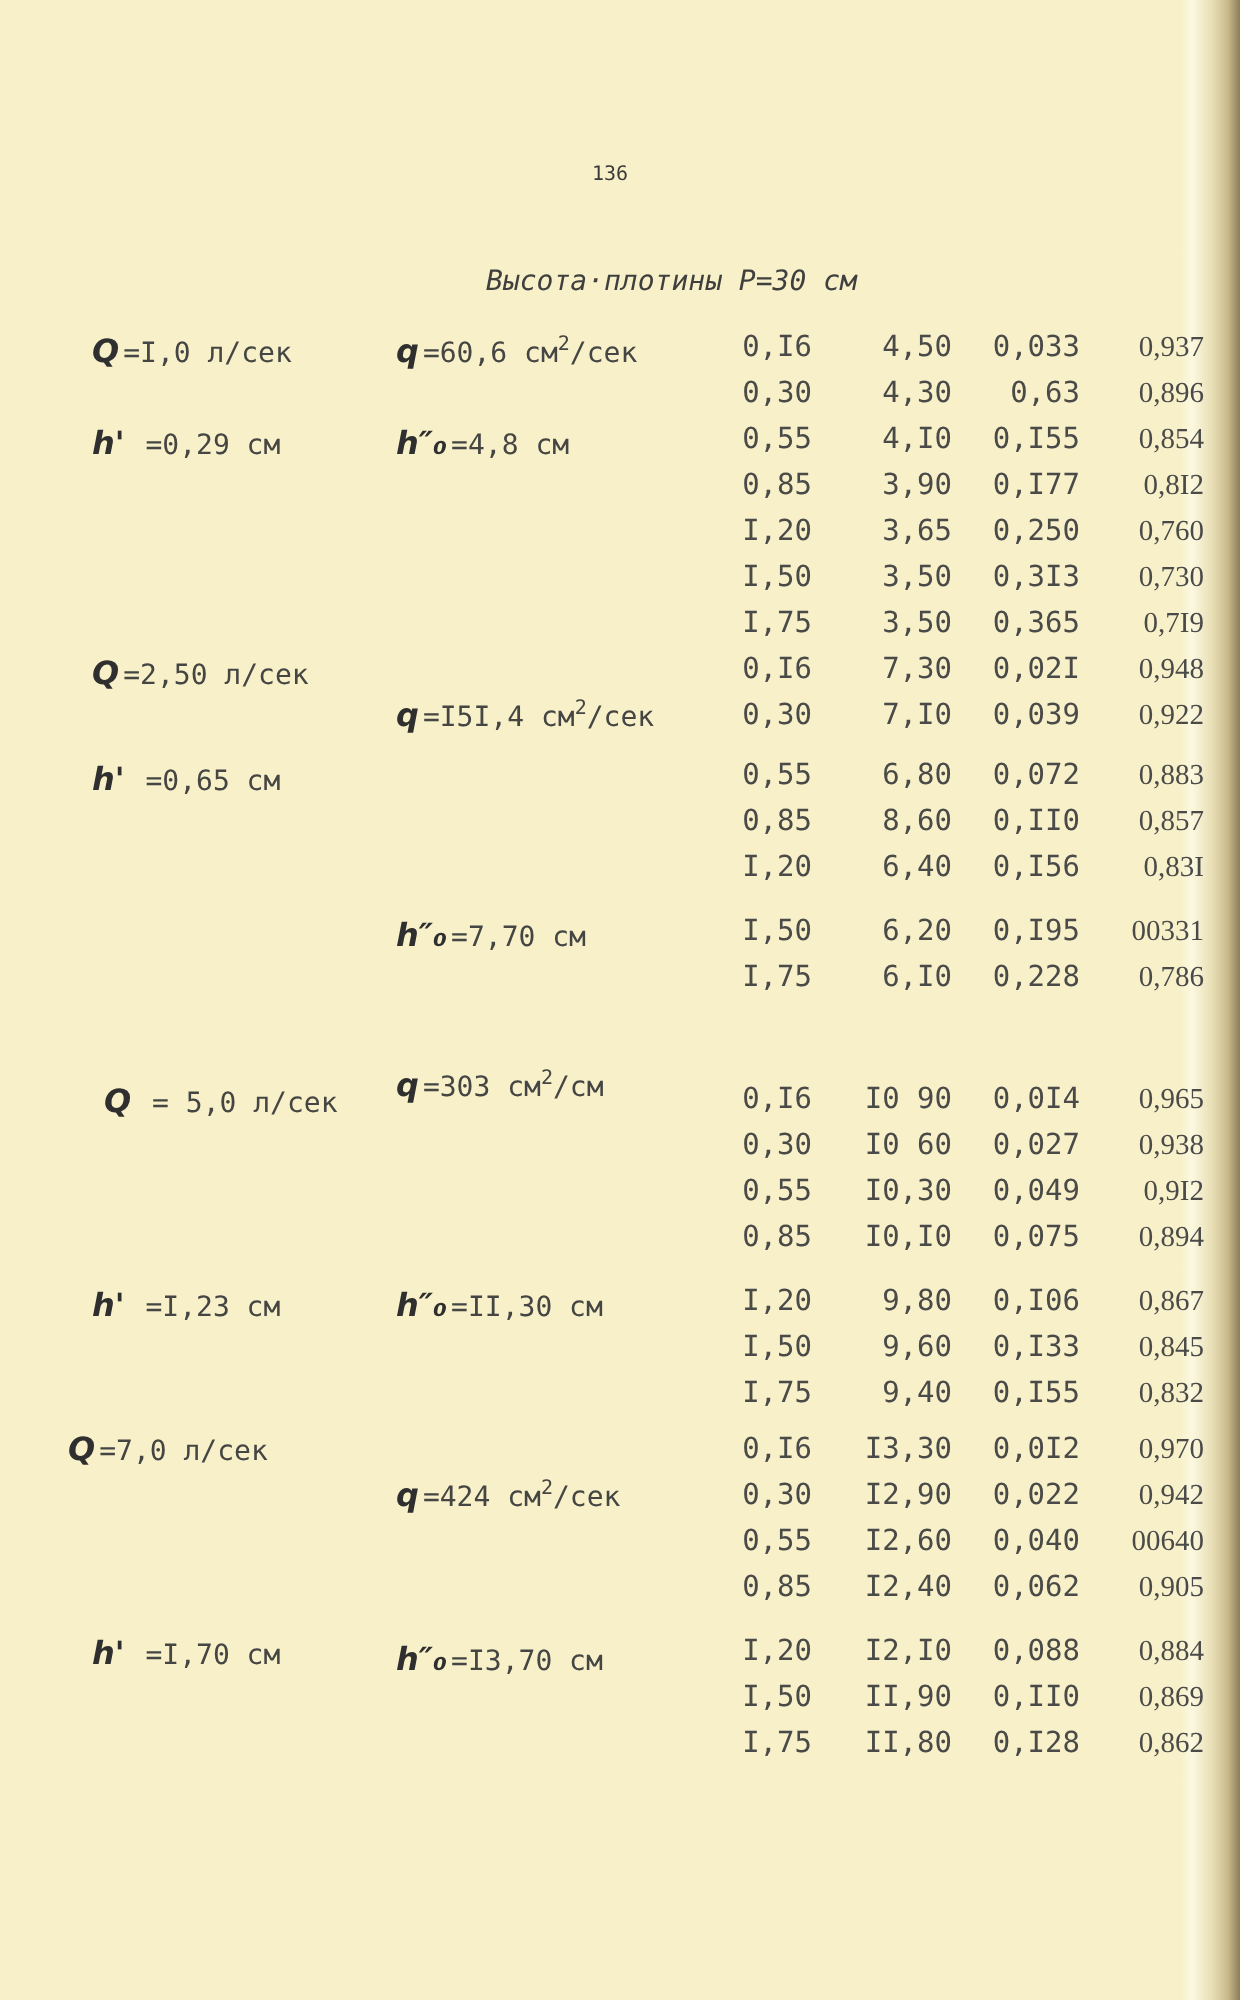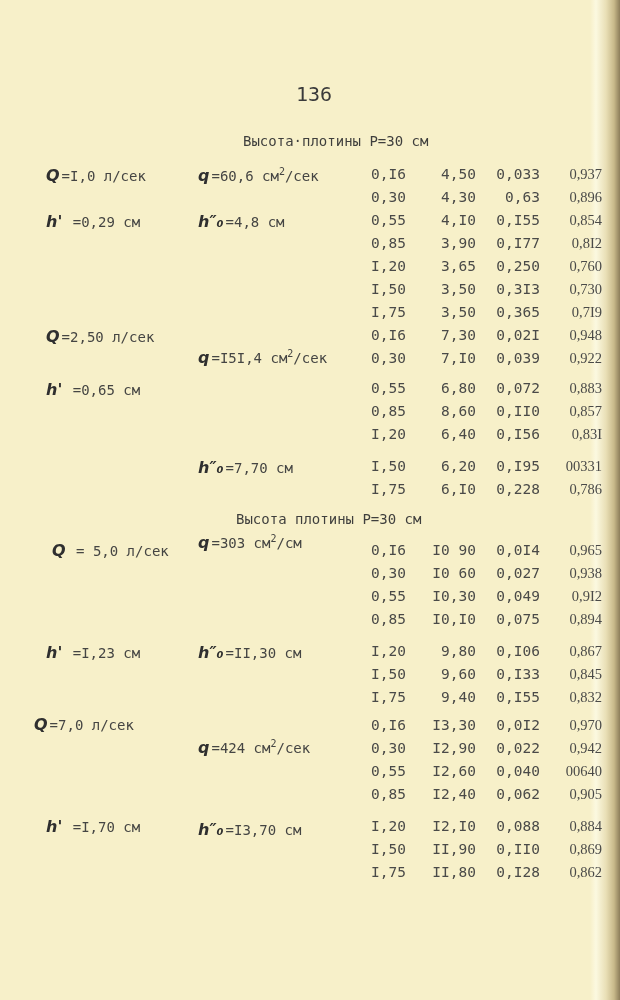--- a/index.html
+++ b/index.html
@@ -11,25 +11,26 @@
     color: #4a4a48;
   }
   .page {
     position: absolute; left: 0; top: 0; width: 620px; height: 1000px;
     background:
       linear-gradient(to right, rgba(0,0,0,0) 0, rgba(0,0,0,0) 590px, rgba(255,255,240,0.6) 596px, #e9dfb6 606px, #c8b98a 614px, #8c7d5a 620px),
       #f7f0c9;
   }
   .page-number {
     position: absolute; left: 296px; top: 82px;
-    font-size: 20px; color: #3a3a3a;
+    font-size: 10px; color: #3a3a3a;
   }
   .section-title {
     position: absolute; font-size: 14px; color: #3f3f3d;
     font-family: "DejaVu Sans Mono", monospace;
+    font-style: italic;
   }
   .param {
     position: absolute; font-size: 14px; white-space: nowrap; color: #454543;
   }
   .param .sym {
     font-family: "DejaVu Sans", sans-serif; font-style: italic; font-weight: bold;
     font-size: 16px; color: #2f2f2f; margin-right: 2px;
   }
   .param sup { font-size: 10px; vertical-align: 6px; }
   .row {
@@ -69,21 +70,20 @@
   <div class="param" style="left:198px; top:348px;">
     <span class="sym">q</span><span>=I5I,4 см</span><sup>2</sup><span>/сек</span>
   </div>
   <div class="param" style="left:46px; top:380px;">
     <span class="sym">h'</span> <span>=0,65 см</span>
   </div>
   <div class="param" style="left:198px; top:458px;">
     <span class="sym">h″₀</span><span>=7,70 см</span>
   </div>
 
-  <div class="section-title" style="left:236px; top:511px;">Высота плотины Р=30 см</div>
 
   <div class="param" style="left:52px; top:541px;">
     <span class="sym">Q</span> <span>= 5,0 л/сек</span>
   </div>
   <div class="param" style="left:198px; top:533px;">
     <span class="sym">q</span><span>=303 см</span><sup>2</sup><span>/см</span>
   </div>
   <div class="param" style="left:46px; top:643px;">
     <span class="sym">h'</span> <span>=I,23 см</span>
   </div>

